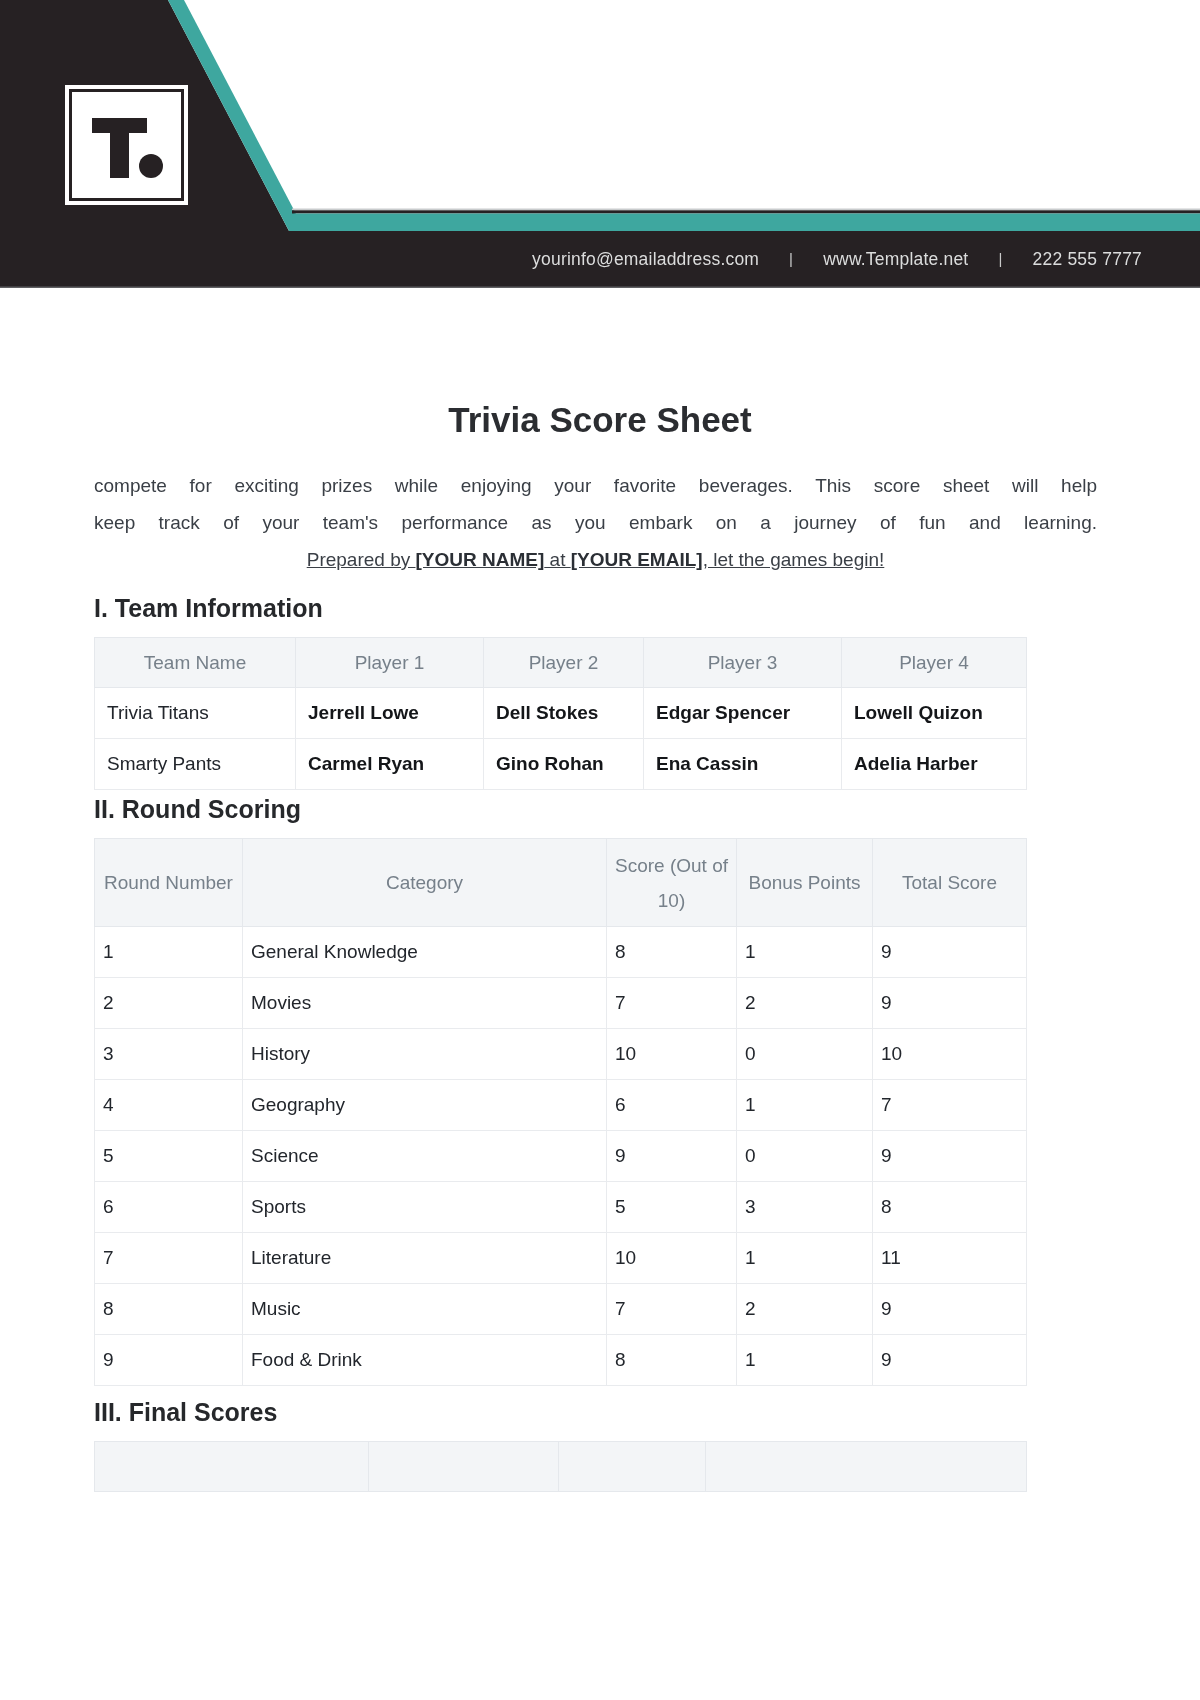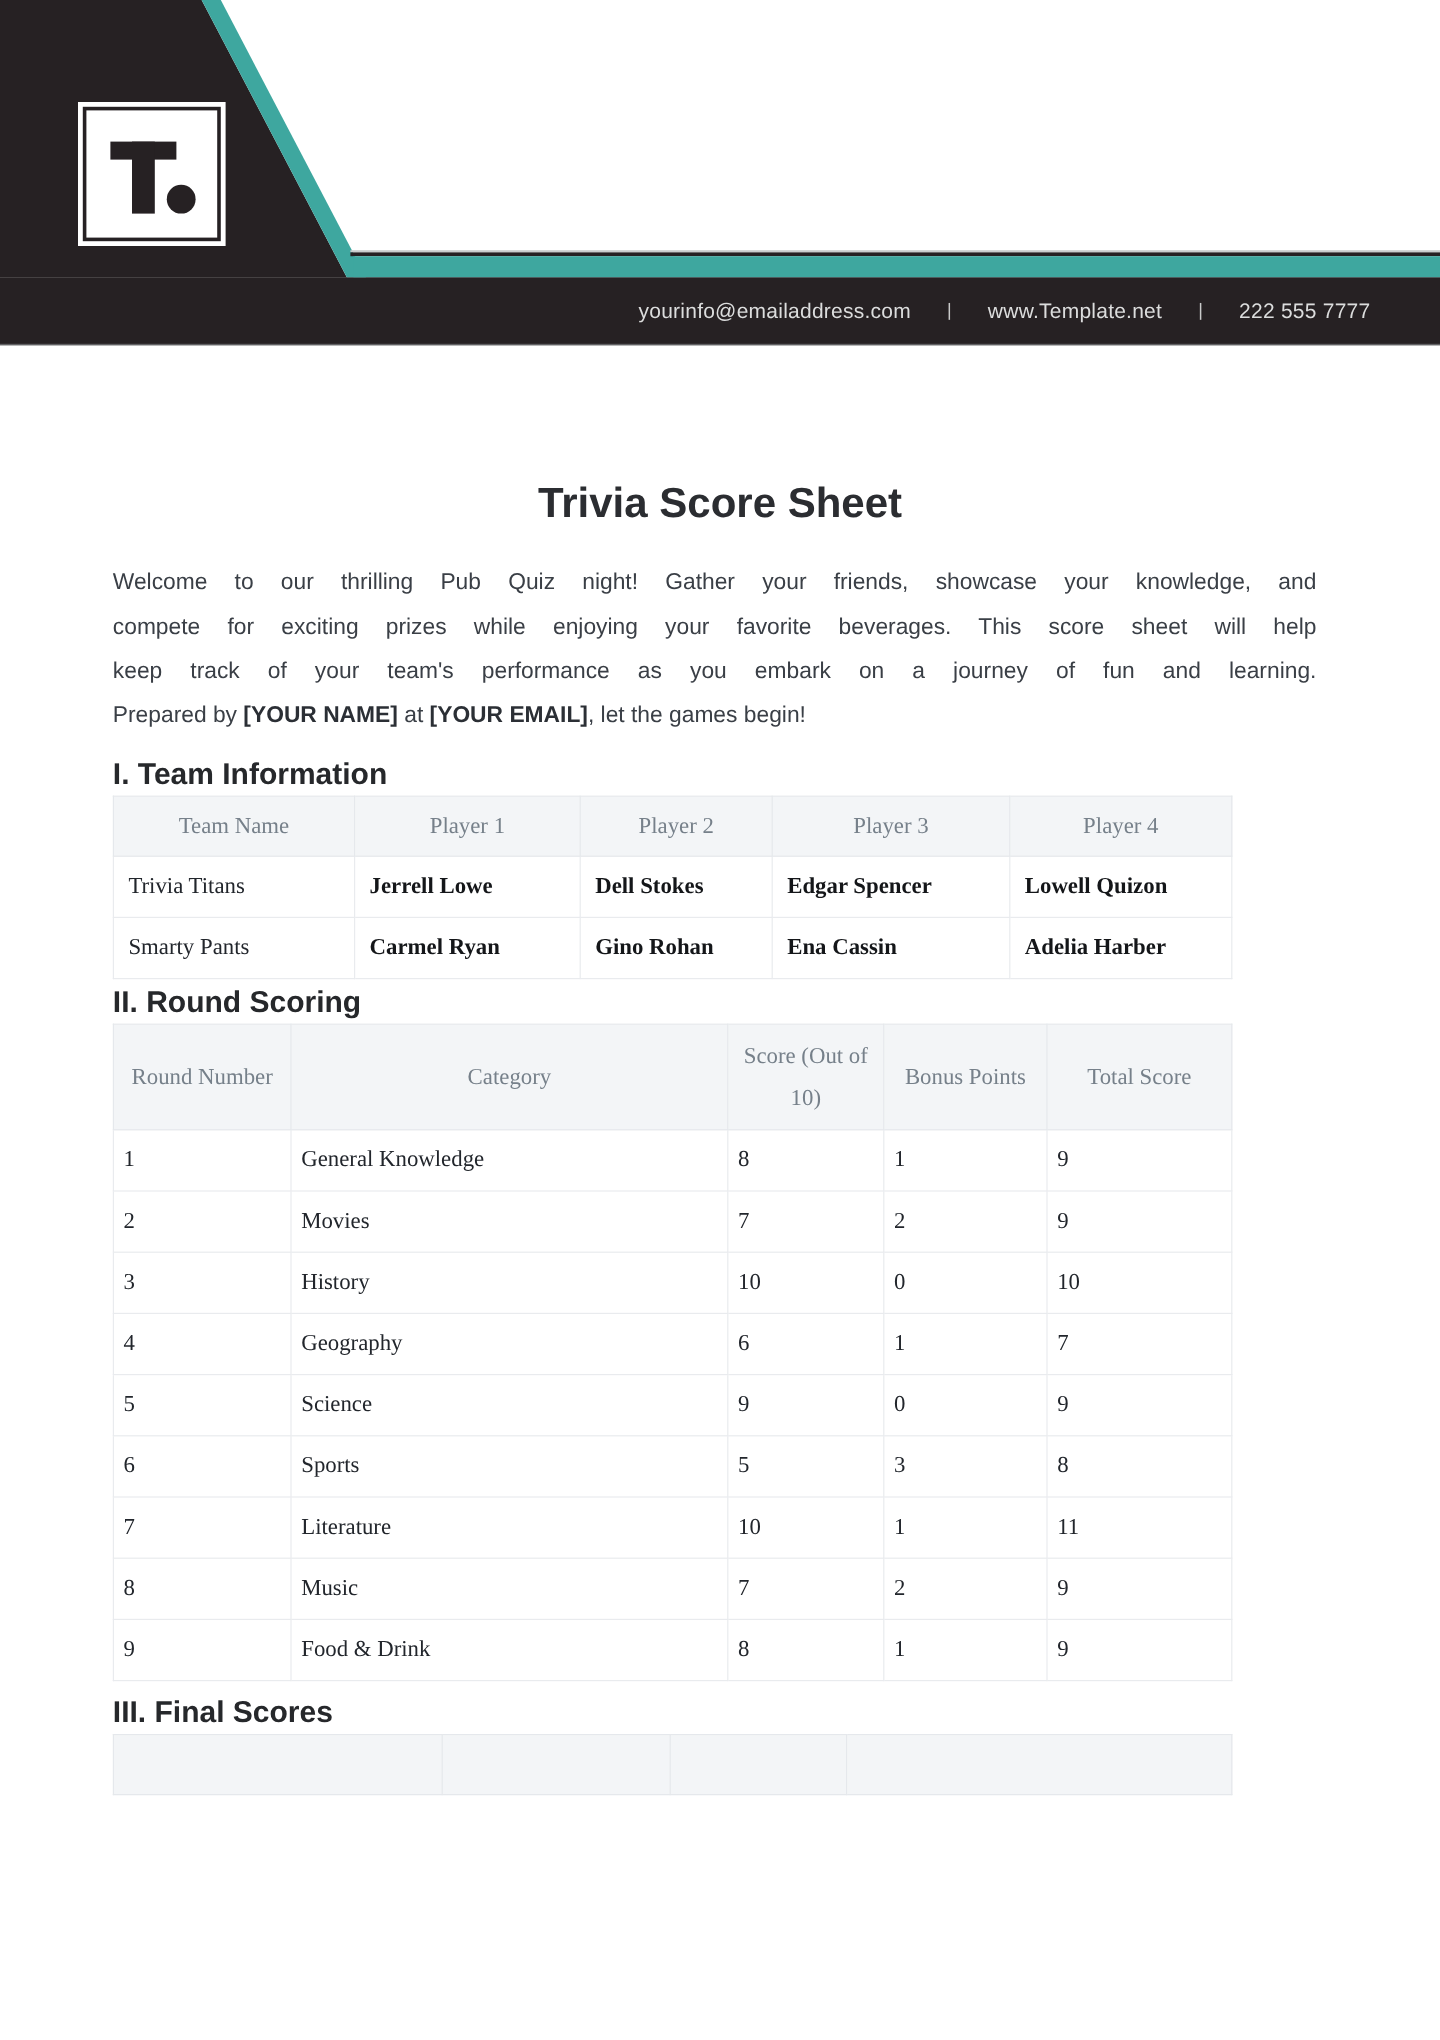--- a/index.html
+++ b/index.html
@@ -29,32 +29,32 @@
              display:flex; align-items:center; gap:30px;
              color:#dcdddd; font-size:17.5px; letter-spacing:.2px; }
   .contact .sep { color:#c9caca; font-size:15px; position:relative; top:-1px; }
 
   
   .page-title { margin:114px 0 0 0; text-align:center;
                 font-size:35px; line-height:36px; font-weight:700; color:#2b2d31; }
 
   .intro { margin:29px 103px 0 94px; font-size:19px; line-height:37px; color:#3a3f46; }
   .intro .jline { text-align:justify; text-align-last:justify; }
-  .intro .lastline { text-align:left; }
+  .intro .lastline { text-align:center;text-decoration:underline; }
   .intro b { color:#2b2f35; }
 
   .section-heading { margin-left:94px; font-size:25px; line-height:26px;
                      font-weight:700; color:#26282b; }
   .h-team   { margin-top:17px; }
   .h-rounds { margin-top:6px; }
   .h-final  { margin-top:13px; }
 
   
-  table.sheet { margin:5px 0 0 94px; width:932px; table-layout:fixed;
-                border-collapse:collapse; font-size:19px;font-family:Liberation Serif, serif; }
+  table.sheet { margin:16px 0 0 94px; width:932px; table-layout:fixed;
+                border-collapse:collapse; font-size:19px; }
   table.sheet th {
     background:#f3f5f7; color:#76808a; font-weight:400; text-align:center;
     vertical-align:middle; border:1px solid #e5e8ec; line-height:35px; padding:0 8px;
   }
   table.sheet td {
     background:#fff; color:#22262c; text-align:left; vertical-align:middle;
     border:1px solid #e9ebee; height:51px; line-height:22px;
   }
   .t-team { margin-top:29px; }
   .t-team th { height:50px; }
@@ -110,21 +110,20 @@
     <span class="sep">|</span>
     <span>www.Template.net</span>
     <span class="sep">|</span>
     <span>222 555 7777</span>
   </div>
 </header>
 
 <h1 class="page-title">Trivia Score Sheet</h1>
 
 <div class="intro">
-  <div class="jline">Welcome to our thrilling Pub Quiz night! Gather your friends, showcase your knowledge, and</div>
   <div class="jline">compete for exciting prizes while enjoying your favorite beverages. This score sheet will help</div>
   <div class="jline">keep track of your team's performance as you embark on a journey of fun and learning.</div>
   <div class="lastline"><span>Prepared by </span><b>[YOUR NAME]</b><span> at </span><b>[YOUR EMAIL]</b><span>, let the games begin!</span></div>
 </div>
 
 <h2 class="section-heading h-team">I. Team Information</h2>
 <table id="table-team" class="sheet t-team">
     <colgroup>
       <col>
       <col>

